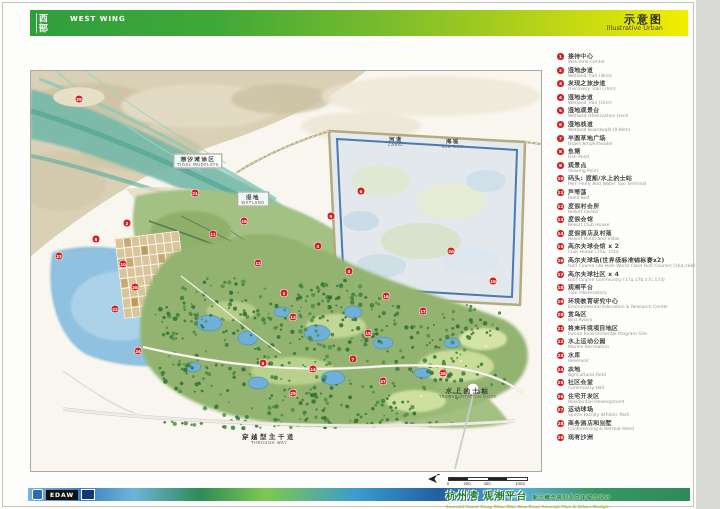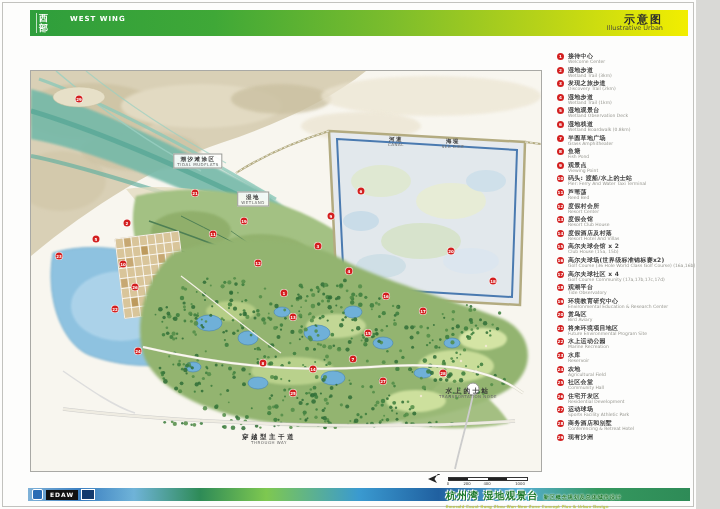--- a/index.html
+++ b/index.html
@@ -1102,18 +1102,18 @@
       </div>
     </div>
 
   <div class="footer-bar">
     <div class="footer-logos">
       <div class="partner-logo-1"></div>
       <div class="edaw-logo">EDAW</div>
       <div class="partner-logo-2"></div>
     </div>
     <div class="footer-title">
-      <span class="ft-line1">杭州湾 湿地观景台</span>
+      <span class="ft-line1">杭州湾 观潮平台</span>
       <span class="ft-sub">新区概念规划及总体城市设计</span>
       <div class="ft-en">Emerald Coast Hang Zhou Wan New Zone Concept Plan &amp; Urban Design</div>
     </div>
   </div>
 </div>
 
 </body></html>

